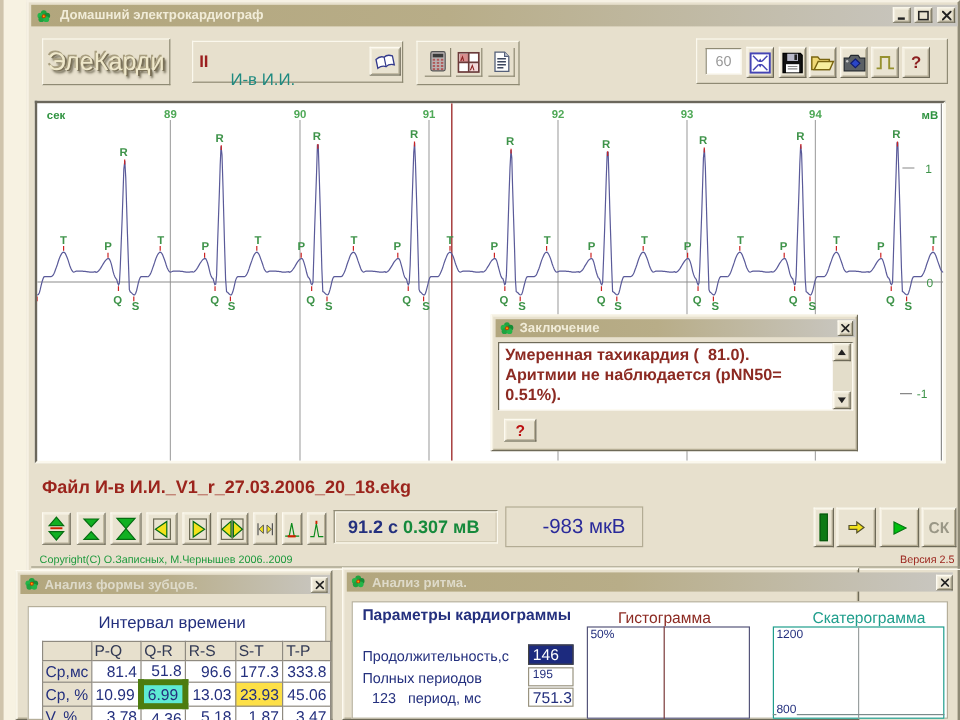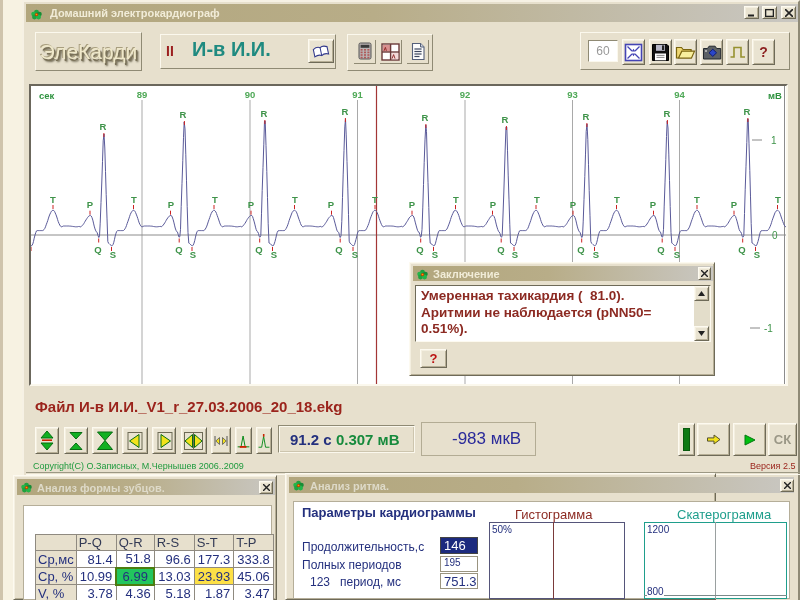--- a/index.html
+++ b/index.html
@@ -43,21 +43,21 @@
     </div>
 <div class="abs cbtn" style="left:757px;top:4px;width:15px;height:13px;font-size:10px;line-height:1">
       <svg width="8" height="8" viewBox="0 0 8 8">
         <path d="M0,0 L8,8 M8,0 L0,8" stroke="#222" stroke-width="1.6"></path>
       </svg>
     </div>
 <div class="abs raised" style="left:11px;top:30px;width:107px;height:39px"></div>
 <div class="abs" style="left:11px;top:30px;width:107px;height:39px;display:flex;align-items:center;justify-content:center;font-size:21px;font-weight:normal;color:#efe8ca;text-shadow:-1px -1px 0 #a89e7f,1.5px 1.5px 0 #7a7158,2.5px 2.5px 2px #655f4a;overflow:hidden">ЭлеКарди</div>
 <div class="abs raised" style="left:136px;top:32px;width:176px;height:35px"></div>
 <div class="abs" style="left:142px;top:41px;font-size:14px;font-weight:bold;color:#9b1f1f">II</div>
-<div class="abs" style="left:168px;top:36px;font-size:20px;font-weight:bold;color:#1f8a80">И-в И.И.</div>
+<div class="abs" style="left:168px;top:56px;font-size:14px;font-weight:normal;color:#1f8a80">И-в И.И.</div>
 <div class="abs btn" style="left:284px;top:37px;width:26px;height:24px;display:flex;align-items:center;justify-content:center">
       <svg width="20" height="17" viewBox="0 0 20 17">
         <g transform="rotate(-12 10 9)">
 <path d="M3,5 Q7,2.6 10,4.6 Q13,2.6 17,5 L17,12.5 Q13,10.6 10,12.6 Q7,10.6 3,12.5 Z" fill="#fff" stroke="#333a8c" stroke-width="1.1"></path>
 <path d="M10,4.6 L10,12.6" stroke="#333a8c" stroke-width="1"></path>
         </g>
       </svg>
     </div>
 <div class="abs raised" style="left:323px;top:32px;width:86px;height:37px"></div>
 <div class="abs" style="left:330px;top:38px;width:22px;height:24px;display:flex;align-items:center;justify-content:center;border-bottom:1px solid #8f8a74;border-right:1px solid #8f8a74">
@@ -364,20 +364,21 @@
           </g>
         </svg></div>
 <div class="abs tt" style="left:20px;top:3px;color:#dedac9">Анализ формы зубцов.</div>
 </div>
 <div class="abs cbtn" style="left:245px;top:5px;width:14px;height:13px">
       <svg width="7" height="7" viewBox="0 0 8 8">
         <path d="M0,0 L8,8 M8,0 L0,8" stroke="#222" stroke-width="1.6"></path>
       </svg>
     </div>
 <div class="abs white" style="left:9px;top:29px;width:249px;height:95px;border:1px solid #b5ae99"></div>
+<div class="abs" style="left:68px;top:34px;font-size:14px;color:#24307e">Интервал времени</div>
 <table class="abs" style="left:21px;top:58px;border-collapse:collapse;font-size:13px;table-layout:fixed">
 <tbody>
         <tr>
           <td style="width:38px;height:16px;border:1px solid #8f8a80;background:#e7e0cd;color:#333a55;padding:0 2px"></td>
           <td style="width:38px;height:16px;border:1px solid #8f8a80;background:#e7e0cd;color:#333a55;padding:0 2px">P-Q</td>
           <td style="width:38px;height:16px;border:1px solid #8f8a80;background:#e7e0cd;color:#333a55;padding:0 2px">Q-R</td>
           <td style="width:38px;height:16px;border:1px solid #8f8a80;background:#e7e0cd;color:#333a55;padding:0 2px">R-S</td>
           <td style="width:38px;height:16px;border:1px solid #8f8a80;background:#e7e0cd;color:#333a55;padding:0 2px">S-T</td>
           <td style="width:38px;height:16px;border:1px solid #8f8a80;background:#e7e0cd;color:#333a55;padding:0 2px">T-P</td>
         </tr>
@@ -385,21 +386,21 @@
           <td style="border:1px solid #8f8a80;background:#e7e0cd;color:#24307e;padding:0 2px;height:17px">Ср,мс</td>
           <td style="border:1px solid #8f8a80;background:#fff;color:#24307e;text-align:right;padding:0 3px">81.4</td>
           <td style="border:1px solid #8f8a80;background:#fff;color:#24307e;text-align:right;padding:0 3px">51.8</td>
           <td style="border:1px solid #8f8a80;background:#fff;color:#24307e;text-align:right;padding:0 3px">96.6</td>
           <td style="border:1px solid #8f8a80;background:#fff;color:#24307e;text-align:right;padding:0 3px">177.3</td>
           <td style="border:1px solid #8f8a80;background:#fff;color:#24307e;text-align:right;padding:0 3px">333.8</td>
         </tr>
 <tr>
           <td style="border:1px solid #8f8a80;background:#e7e0cd;color:#24307e;padding:0 2px;height:17px">Ср, %</td>
           <td style="border:1px solid #8f8a80;background:#fff;color:#24307e;text-align:right;padding:0 3px">10.99</td>
-          <td style="border:2px solid #4d7c0f;background:#22c55e;color:#24307e;text-align:center;padding:0 3px">6.99</td>
+          <td style="border:5px solid #4d7c0f;background:#5eead4;color:#24307e;text-align:left;padding:0 3px">6.99</td>
           <td style="border:1px solid #8f8a80;background:#fff;color:#24307e;text-align:right;padding:0 3px">13.03</td>
           <td style="border:1px solid #8f8a80;background:#fde047;color:#24307e;text-align:right;padding:0 3px">23.93</td>
           <td style="border:1px solid #8f8a80;background:#fff;color:#24307e;text-align:right;padding:0 3px">45.06</td>
         </tr>
 <tr>
           <td style="border:1px solid #8f8a80;background:#e7e0cd;color:#24307e;padding:0 2px;height:17px">V, %</td>
           <td style="border:1px solid #8f8a80;background:#fff;color:#24307e;text-align:right;padding:0 3px">3.78</td>
           <td style="border:1px solid #8f8a80;background:#fff;color:#24307e;text-align:right;padding:0 3px">4.36</td>
           <td style="border:1px solid #8f8a80;background:#fff;color:#24307e;text-align:right;padding:0 3px">5.18</td>
           <td style="border:1px solid #8f8a80;background:#fff;color:#24307e;text-align:right;padding:0 3px">1.87</td>

